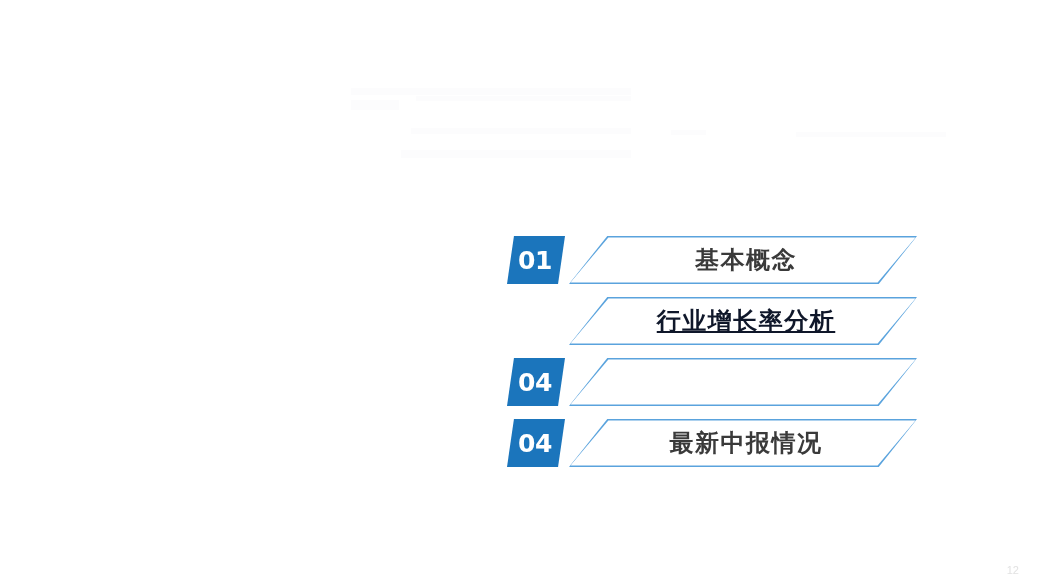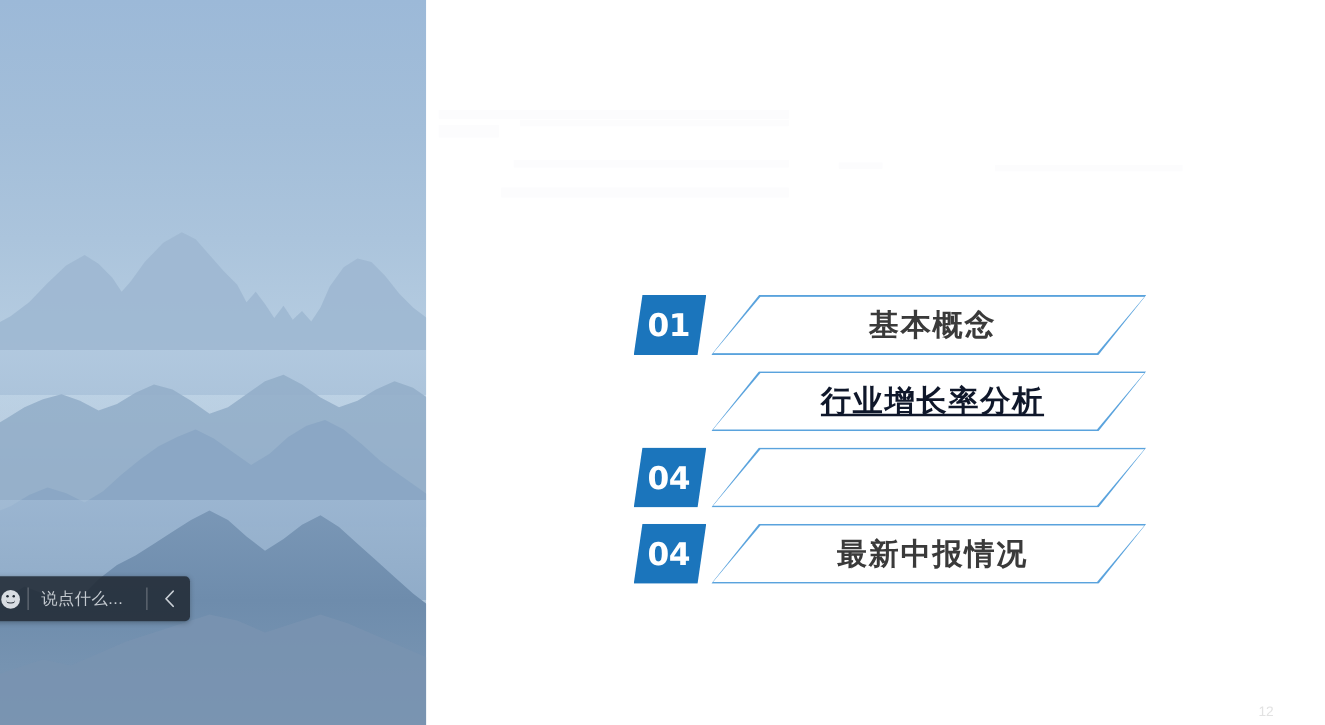--- a/index.html
+++ b/index.html
@@ -213,45 +213,20 @@
     font-size:11px;
     color:#e2e2e2;
     text-align:center;
   }
 </style>
 </head>
 <body>
 
 <div id="screen">
 
-  <div id="video-panel">
-    <div class="ridge far"></div>
-    <div class="haze a"></div>
-    <div class="ridge mid1"></div>
-    <div class="ridge mid2"></div>
-    <div class="haze b"></div>
-    <div class="ridge near"></div>
-    <div class="ridge front"></div>
-
-    <div id="chat-bar">
-      <div id="emoji-btn">
-        <div class="emoji-face">
-          <div class="emoji-mouth"></div>
-        </div>
-      </div>
-      <div class="chat-divider"></div>
-      <div id="chat-input">说点什么...</div>
-      <div class="chat-divider"></div>
-      <div id="chat-collapse">
-        <svg width="9" height="14" viewBox="0 0 9 14">
-          <path d="M7.5 1 L1.8 7 L7.5 13" fill="none" stroke="currentColor" stroke-width="1.4" stroke-linecap="round" stroke-linejoin="round"></path>
-        </svg>
-      </div>
-    </div>
-  </div>
 
   <div id="slide">
 
     <div class="ghost-line" style="left:10px;  top:88px;  width:280px; height:7px;"></div>
     <div class="ghost-line" style="left:75px;  top:96px;  width:215px; height:5px;"></div>
     <div class="ghost-line" style="left:10px;  top:100px; width:48px;  height:10px;"></div>
     <div class="ghost-line" style="left:70px;  top:128px; width:220px; height:6px;"></div>
     <div class="ghost-line" style="left:330px; top:130px; width:35px;  height:5px;"></div>
     <div class="ghost-line" style="left:455px; top:132px; width:150px; height:5px;"></div>
     <div class="ghost-line" style="left:60px;  top:150px; width:230px; height:8px;"></div>

